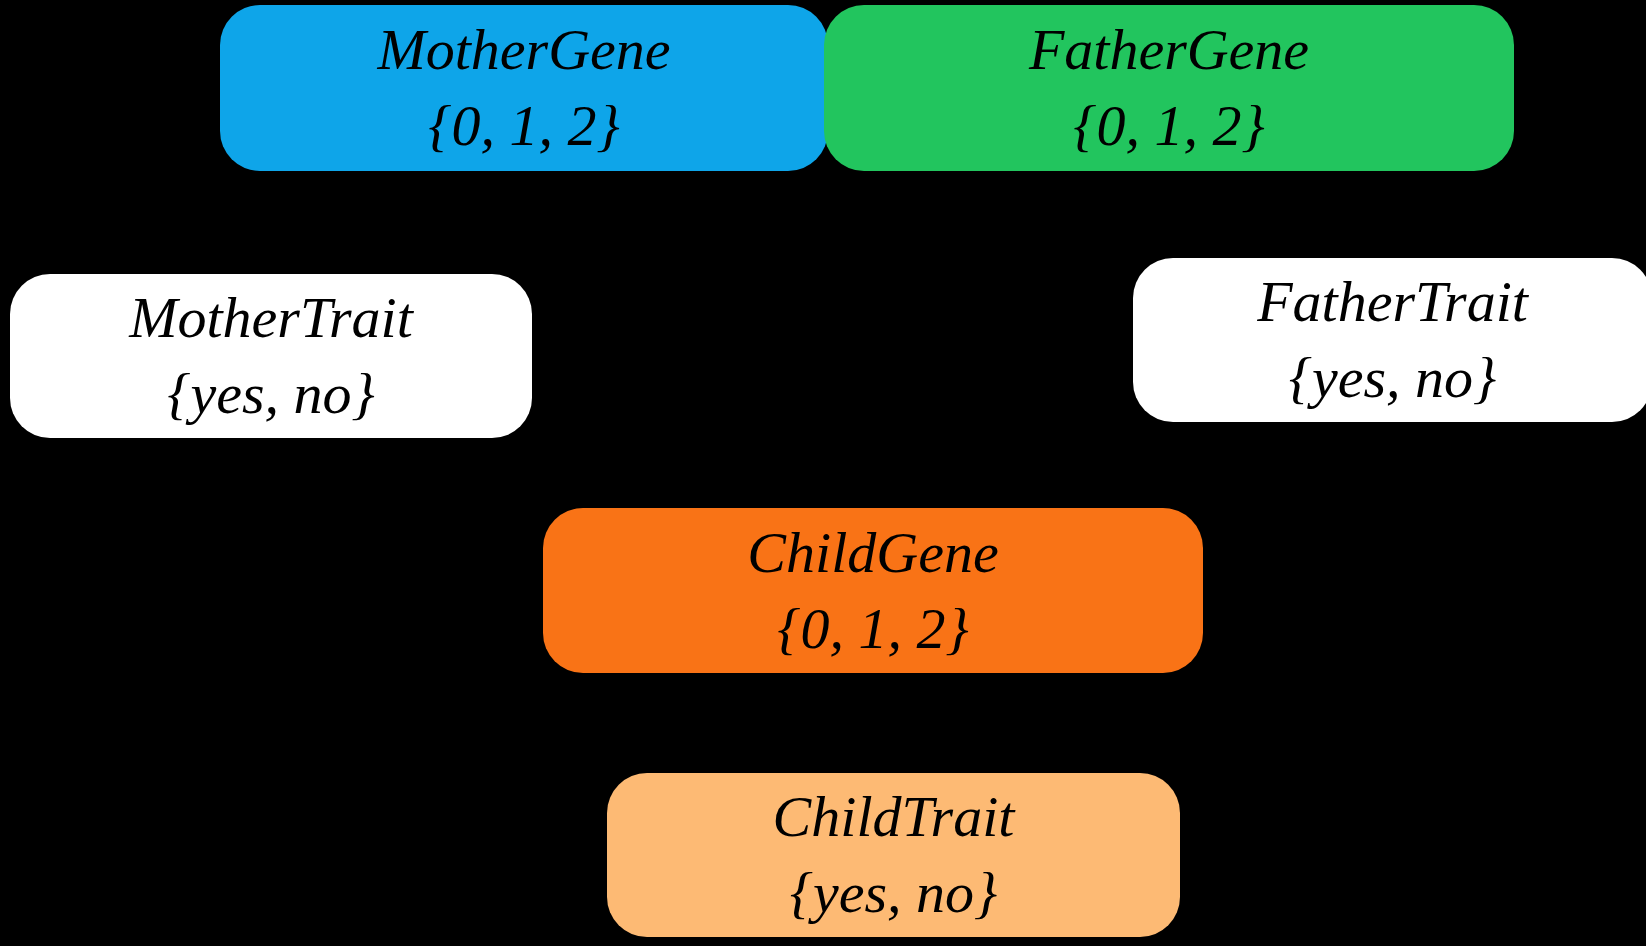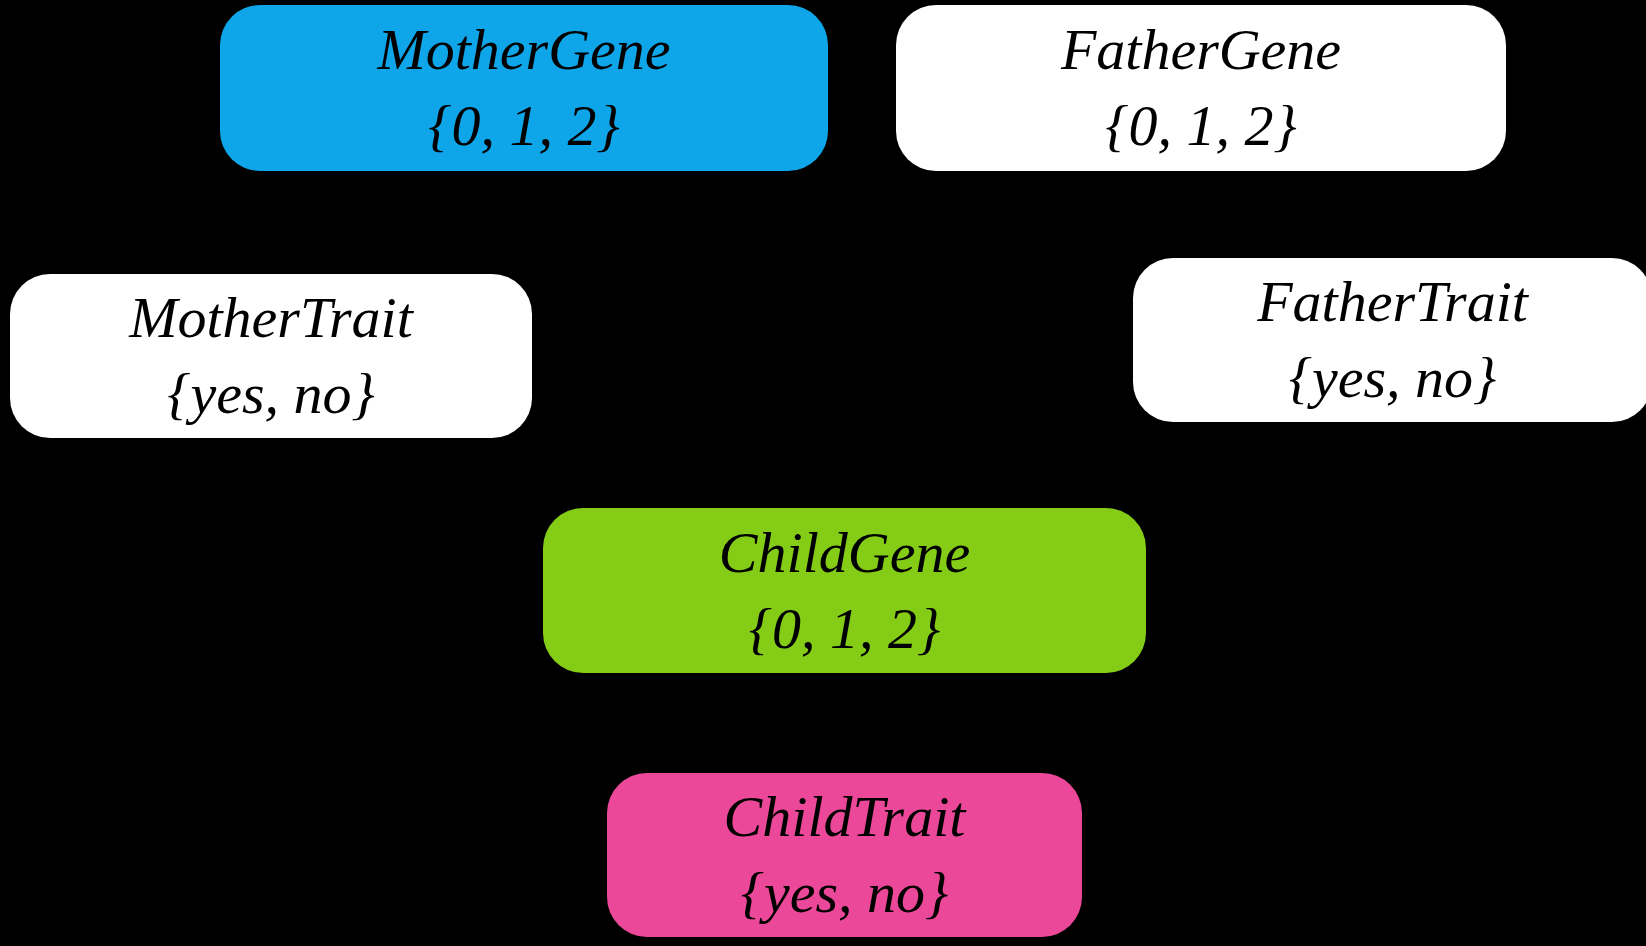--- a/index.html
+++ b/index.html
@@ -40,33 +40,33 @@
 </style>
 </head>
 <body>
 
 <div class="canvas" style="width: 1646px; height: 946px; background: rgb(0, 0, 0);">
 
 <div class="node" style="left: 220px; top: 5px; width: 608px; height: 166px; background: #0ea5e9; color: rgb(0, 0, 0);">
     <span class="node-label">MotherGene</span>
     <span class="node-domain">{0, 1, 2}</span>
   </div>
-    <div class="node" style="left: 896px; top: 5px; width: 610px; height: 166px; background: #ffffff; color: rgb(0, 0, 0);">
+    <div class="node" style="left: 824px; top: 5px; width: 690px; height: 166px; background: #22c55e; color: rgb(0, 0, 0);">
     <span class="node-label">FatherGene</span>
     <span class="node-domain">{0, 1, 2}</span>
   </div>
     <div class="node" style="left: 10px; top: 258px; width: 522px; height: 164px; background: rgb(255, 255, 255); color: rgb(0, 0, 0); margin-top: 16px;">
     <span class="node-label">MotherTrait</span>
     <span class="node-domain">{yes, no}</span>
   </div>
     <div class="node" style="left: 1133px; top: 258px; width: 519px; height: 164px; background: rgb(255, 255, 255); color: rgb(0, 0, 0);">
     <span class="node-label">FatherTrait</span>
     <span class="node-domain">{yes, no}</span>
   </div>
-    <div class="node" style="left: 543px; top: 508px; width: 603px; height: 165px; background: #84cc16; color: rgb(0, 0, 0);">
+    <div class="node" style="left: 543px; top: 508px; width: 660px; height: 165px; background: #f97316; color: rgb(0, 0, 0);">
     <span class="node-label">ChildGene</span>
     <span class="node-domain">{0, 1, 2}</span>
   </div>
-    <div class="node" style="left: 607px; top: 773px; width: 475px; height: 164px; background: #ec4899; color: rgb(0, 0, 0);">
+    <div class="node" style="left: 607px; top: 773px; width: 573px; height: 164px; background: #fdba74; color: rgb(0, 0, 0);">
     <span class="node-label">ChildTrait</span>
     <span class="node-domain">{yes, no}</span>
   </div>
   </div>
 
 </body></html>

